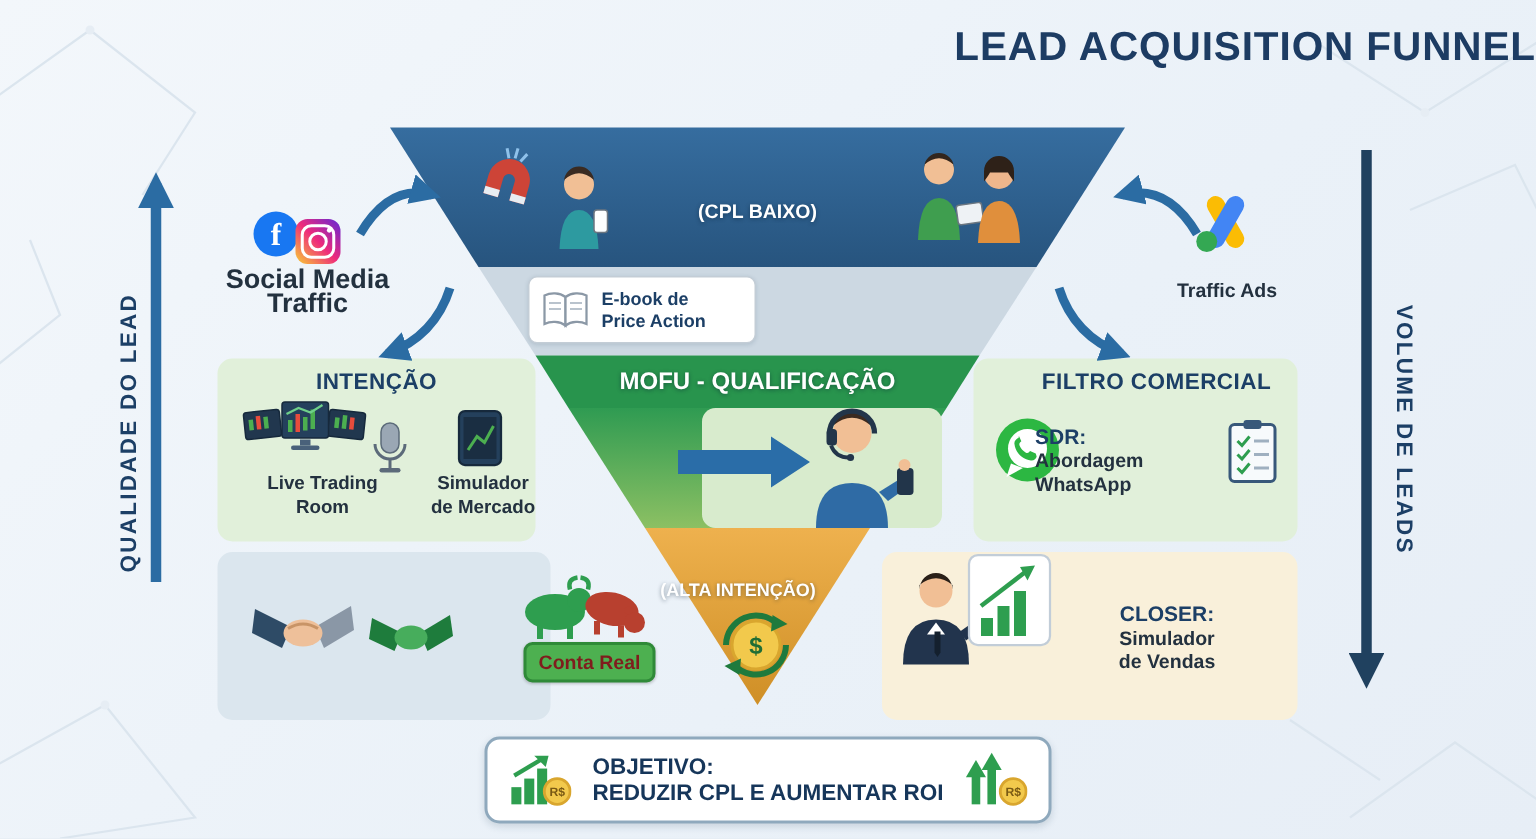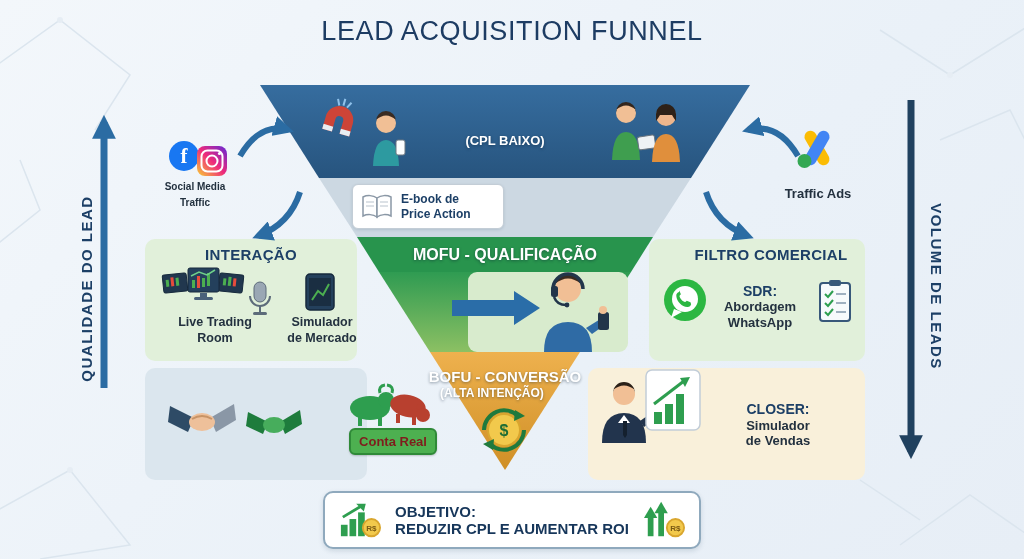--- a/index.html
+++ b/index.html
@@ -1,20 +1,20 @@
 <!DOCTYPE html>
 <html><head>
 <meta charset="utf-8">
 <style>
   *{margin:0;padding:0;box-sizing:border-box}
   body{font-family:"Liberation Sans",sans-serif;background:#e6edf4}
   #canvas{position:relative;width:1024px;height:559px;background:linear-gradient(135deg,#f3f7fb 0%,#eaf1f8 60%,#e7eef6 100%);overflow:hidden}
   .abs{position:absolute}
   svg{display:block}
-  .page-title{left:0;top:16px;width:1024px;font-size:27px;font-weight:400;color:#1d3c63;letter-spacing:.6px;text-align:center}
+  .page-title{left:0;top:16px;width:1024px;font-size:27px;font-weight:700;color:#1d3c63;letter-spacing:.6px;text-align:right}
   .band-title{color:#fff;font-weight:800;text-shadow:0 1px 3px rgba(8,28,48,.45);text-align:center}
   .panel-title{font-size:15px;font-weight:800;color:#1c3f66;text-align:center;letter-spacing:.3px}
   .small-label{font-size:12.5px;font-weight:700;color:#23313f;text-align:center;line-height:15.5px}
   .magnet-box{display:flex;align-items:center;gap:8px;background:#fff;border:1.5px solid #c3cdd6;border-radius:6px;padding:4px 8px;box-shadow:0 1px 3px rgba(30,60,90,.15)}
   .magnet-text{font-size:12px;font-weight:800;color:#1c3f66;line-height:14.5px}
   .conta-btn{background:#4db050;border:2px solid #2f8a38;border-radius:6px;color:#7f1d1d;font-size:13px;font-weight:800;text-align:center;line-height:23px;box-shadow:0 1px 2px rgba(0,0,0,.2)}
   .objective-box{display:flex;align-items:center;justify-content:center;gap:14px;background:#fff;border:2px solid #8fa9bd;border-radius:10px;box-shadow:0 2px 5px rgba(30,60,90,.15)}
   .objective-text{color:#16365a;font-weight:800}
   .vlabel{font-size:15px;font-weight:800;color:#1c3f66;letter-spacing:1.5px;text-align:center}
 </style>
@@ -235,55 +235,54 @@
       <rect x="8" y="42" width="8" height="12" fill="#2e9e4f"></rect>
       <rect x="19" y="34" width="8" height="20" fill="#2e9e4f"></rect>
       <rect x="30" y="24" width="8" height="30" fill="#2e9e4f"></rect>
       <path d="M8,34 L38,11" stroke="#2e9e4f" stroke-width="3" fill="none"></path>
       <polygon points="44,7 34,8 39,17" fill="#2e9e4f"></polygon>
     </g>
   </svg>
 
   <div class="abs page-title">LEAD ACQUISITION FUNNEL</div>
 
-  <div class="abs small-label" style="left:140px;top:179px;width:110px;font-size:10px">
+  <div class="abs small-label" style="left:150px;top:179px;width:110px;font-size:18px">
     <span style="display:block">Social Media</span>
     <span style="display:block">Traffic</span>
   </div>
   <div class="abs small-label" style="left:768px;top:186px;width:100px;font-size:13px">Traffic Ads</div>
 
   <div class="abs band-title" style="left:355px;top:133px;width:300px;font-size:13px">(CPL BAIXO)</div>
   <div class="abs band-title" style="left:355px;top:246px;width:300px;font-size:16px">MOFU - QUALIFICAÇÃO</div>
-  <div class="abs band-title" style="left:405px;top:368px;width:200px;font-size:15px">BOFU - CONVERSÃO</div>
   <div class="abs band-title" style="left:392px;top:386px;width:200px;font-size:12px">(ALTA INTENÇÃO)</div>
 
   <div class="abs magnet-box" style="left:352px;top:184px;width:152px;height:45px">
     <svg width="32" height="26" viewBox="0 0 32 26">
       <path d="M16,4 C12,1 6,1 2,3 v19 c4,-2 10,-2 14,1 z" fill="#fff" stroke="#8b98a6" stroke-width="1.5"></path>
       <path d="M16,4 C20,1 26,1 30,3 v19 c-4,-2 -10,-2 -14,1 z" fill="#fff" stroke="#8b98a6" stroke-width="1.5"></path>
       <path d="M5,8 h8 M5,12 h8 M19,8 h8 M19,12 h8" stroke="#b9c3cd" stroke-width="1.2"></path>
     </svg>
     <div class="magnet-text">
       <span style="display:block">E-book de</span>
       <span style="display:block">Price Action</span>
     </div>
   </div>
 
-  <div class="abs panel-title" style="left:145px;top:246px;width:212px">INTERAÇÃO</div>
+  <div class="abs panel-title" style="left:145px;top:246px;width:212px">INTENÇÃO</div>
   <div class="abs small-label" style="left:156px;top:315px;width:118px">
     <span style="display:block">Live Trading</span>
     <span style="display:block">Room</span>
   </div>
   <div class="abs small-label" style="left:272px;top:315px;width:100px">
     <span style="display:block">Simulador</span>
     <span style="display:block">de Mercado</span>
   </div>
 
   <div class="abs panel-title" style="left:649px;top:246px;width:244px">FILTRO COMERCIAL</div>
-  <div class="abs" style="left:712px;top:283px;width:96px;text-align:center;line-height:16px">
+  <div class="abs" style="left:690px;top:283px;width:96px;line-height:16px">
     <span style="display:block;font-size:14px;font-weight:800;color:#1c3f66">SDR:</span>
     <span style="display:block;font-size:13px;font-weight:700;color:#23313f">Abordagem</span>
     <span style="display:block;font-size:13px;font-weight:700;color:#23313f">WhatsApp</span>
   </div>
 
   <div class="abs conta-btn" style="left:349px;top:428px;width:88px;height:27px">Conta Real</div>
   <div class="abs" style="left:722px;top:402px;width:112px;text-align:center;line-height:15.5px">
     <span style="display:block;font-size:14px;font-weight:800;color:#1c3f66">CLOSER:</span>
     <span style="display:block;font-size:13px;font-weight:700;color:#23313f">Simulador</span>
     <span style="display:block;font-size:13px;font-weight:700;color:#23313f">de Vendas</span>

